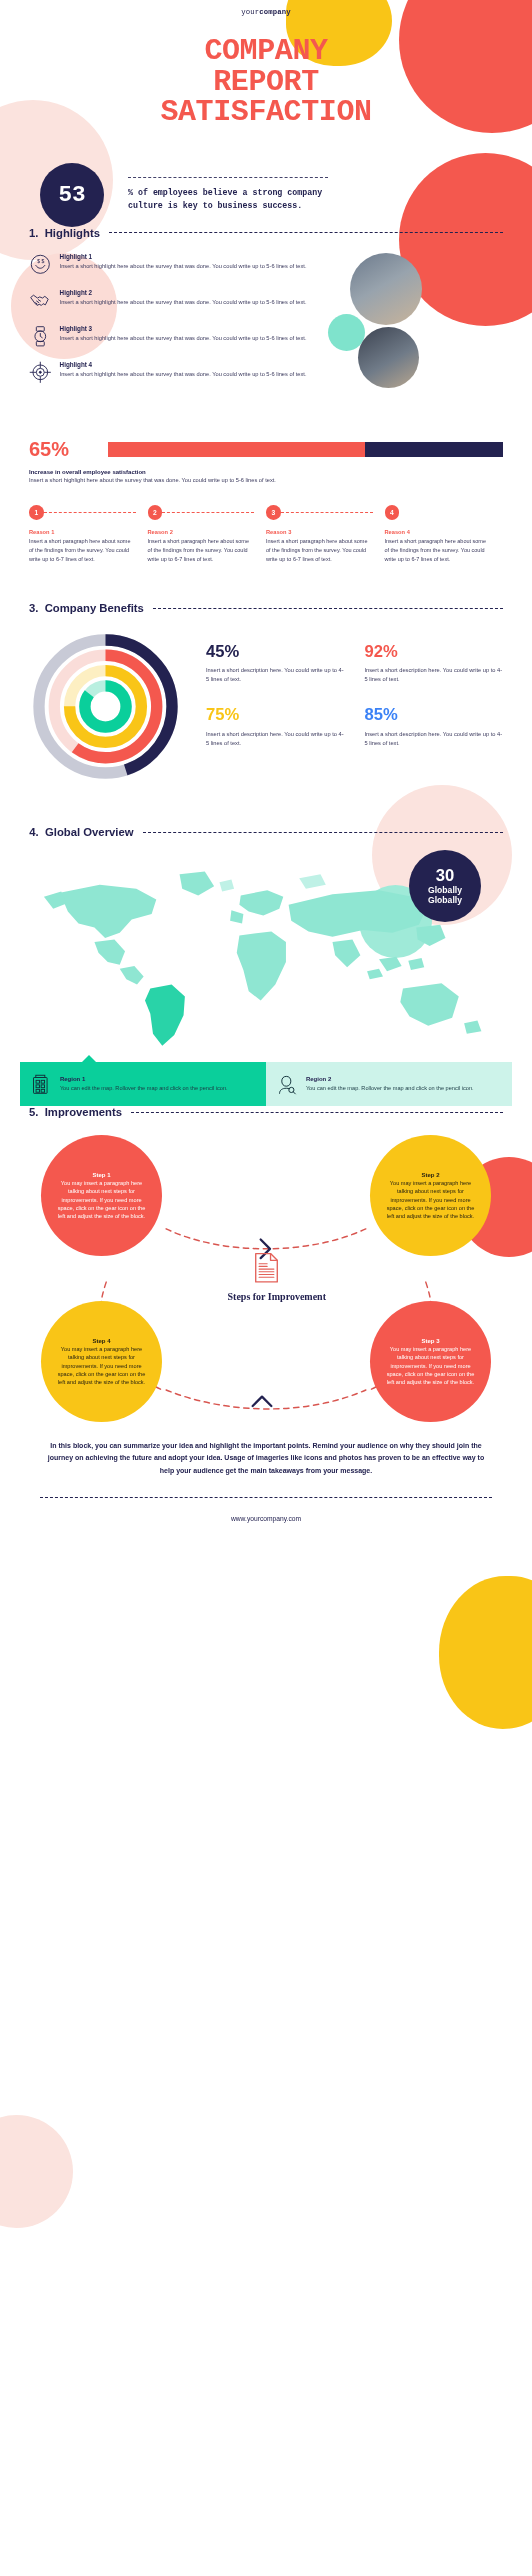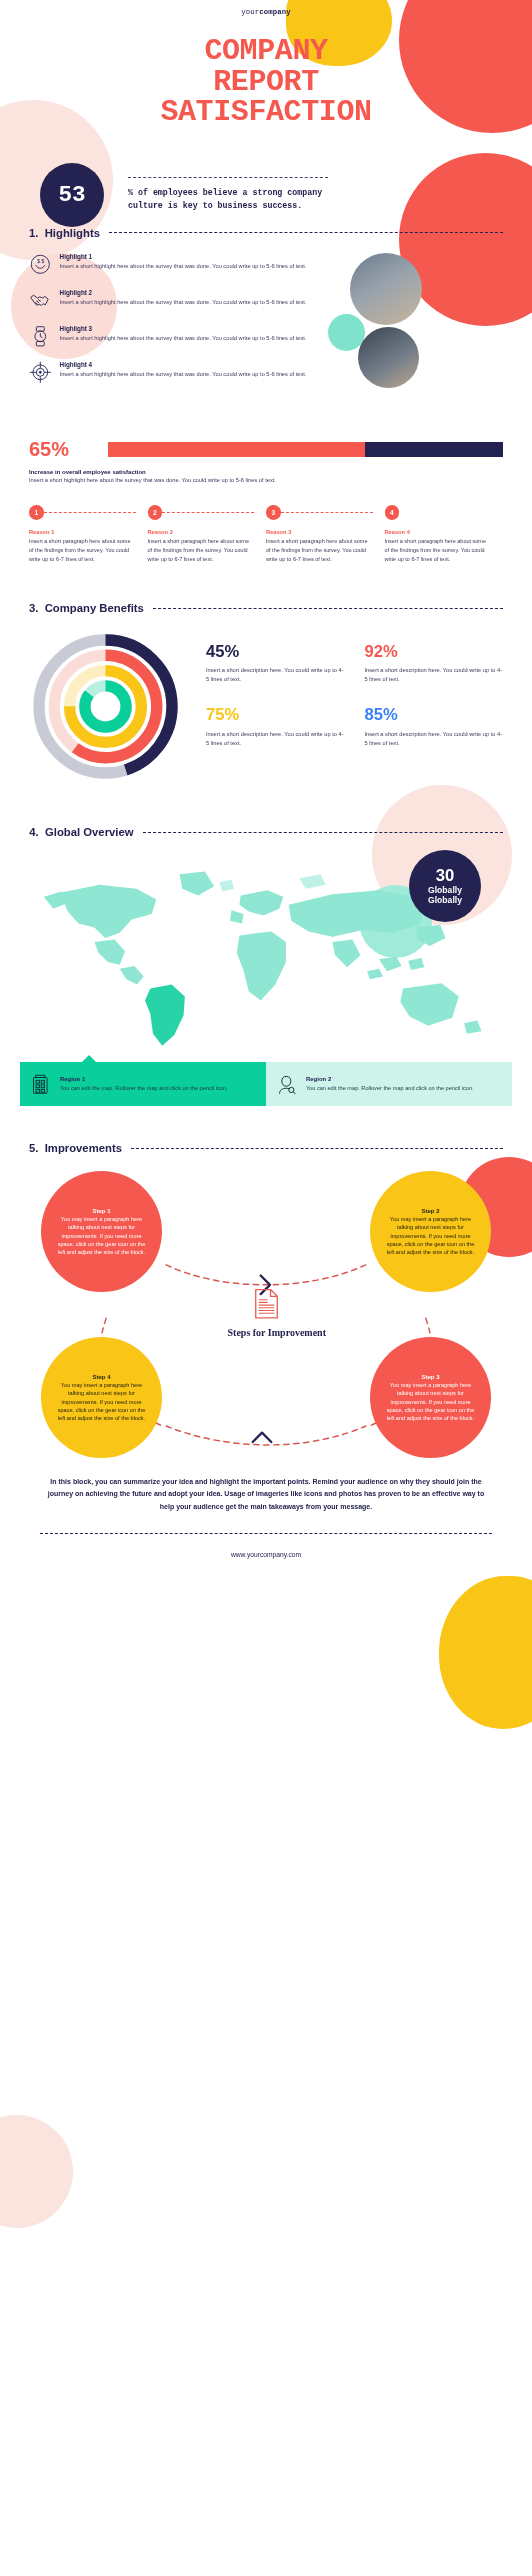--- a/index.html
+++ b/index.html
@@ -488,21 +488,21 @@
         </svg>
       </div>
       <div>
         <div class="rg-title">Region 2</div>
         <div class="rg-body">You can edit the map. Rollover the map and click on the pencil icon.</div>
       </div>
     </div>
   </div>
 </section>
 
-<section class="section" style="margin-top:36px;">
+<section class="section" style="">
   <div class="sec-head">
     <h2>
       <span>5.</span>
       &nbsp;<span>Improvements</span>
     </h2>
     <div class="rule"></div>
   </div>
 
   <div class="imp-wrap">
     <svg class="imp-arrows" viewBox="0 0 712 450">

